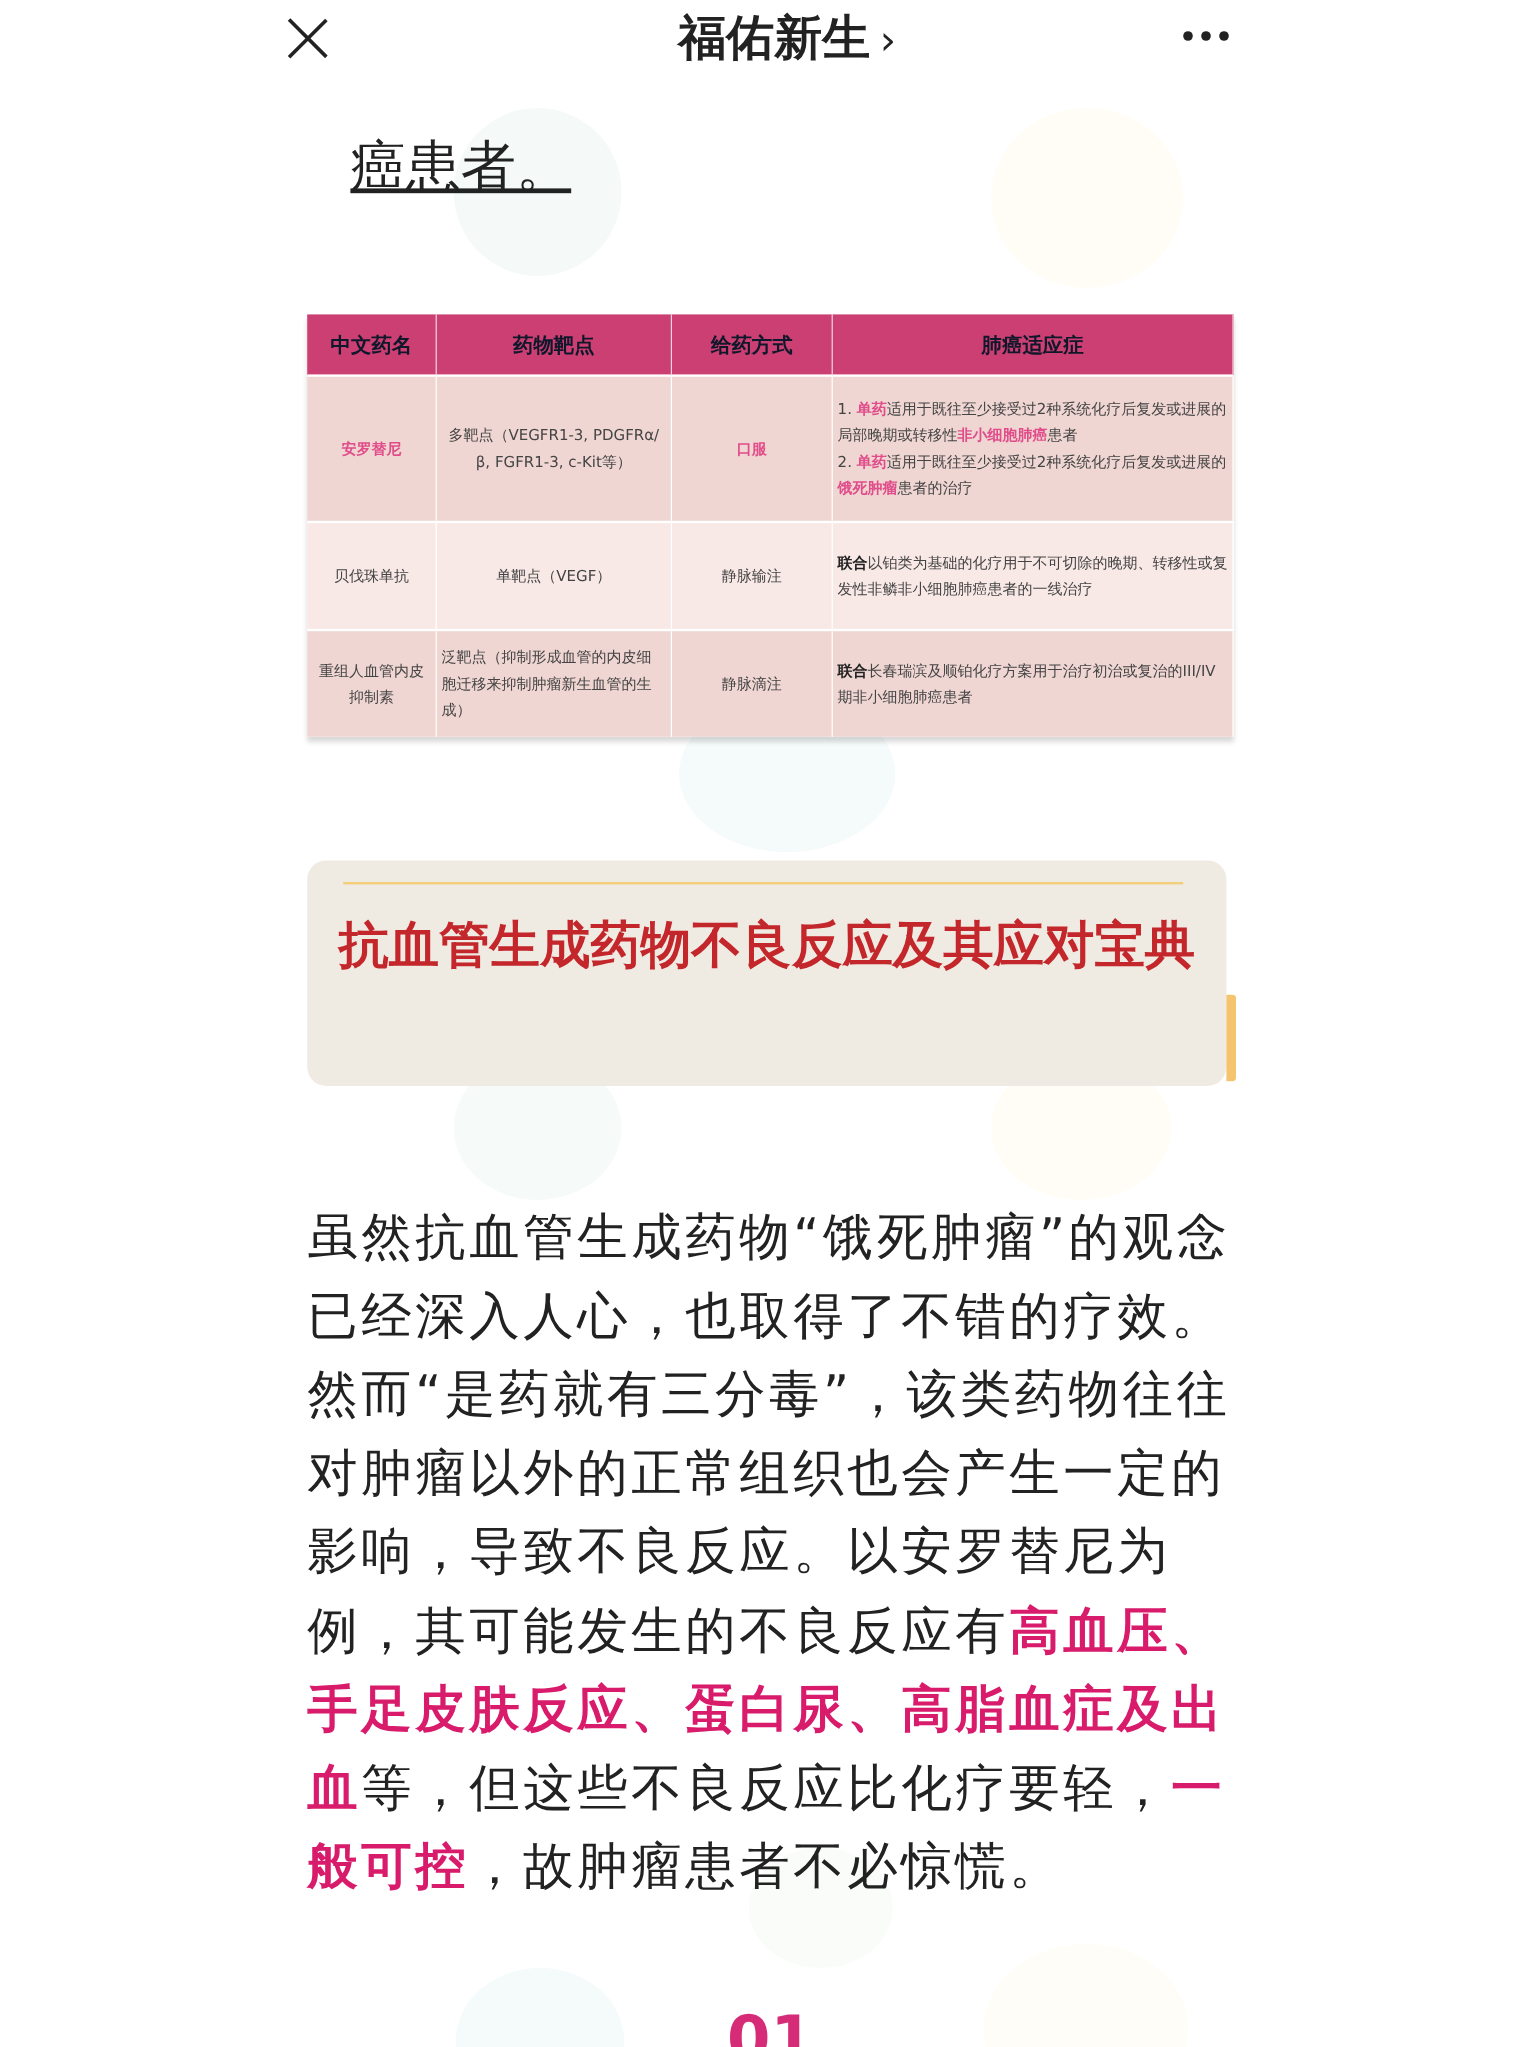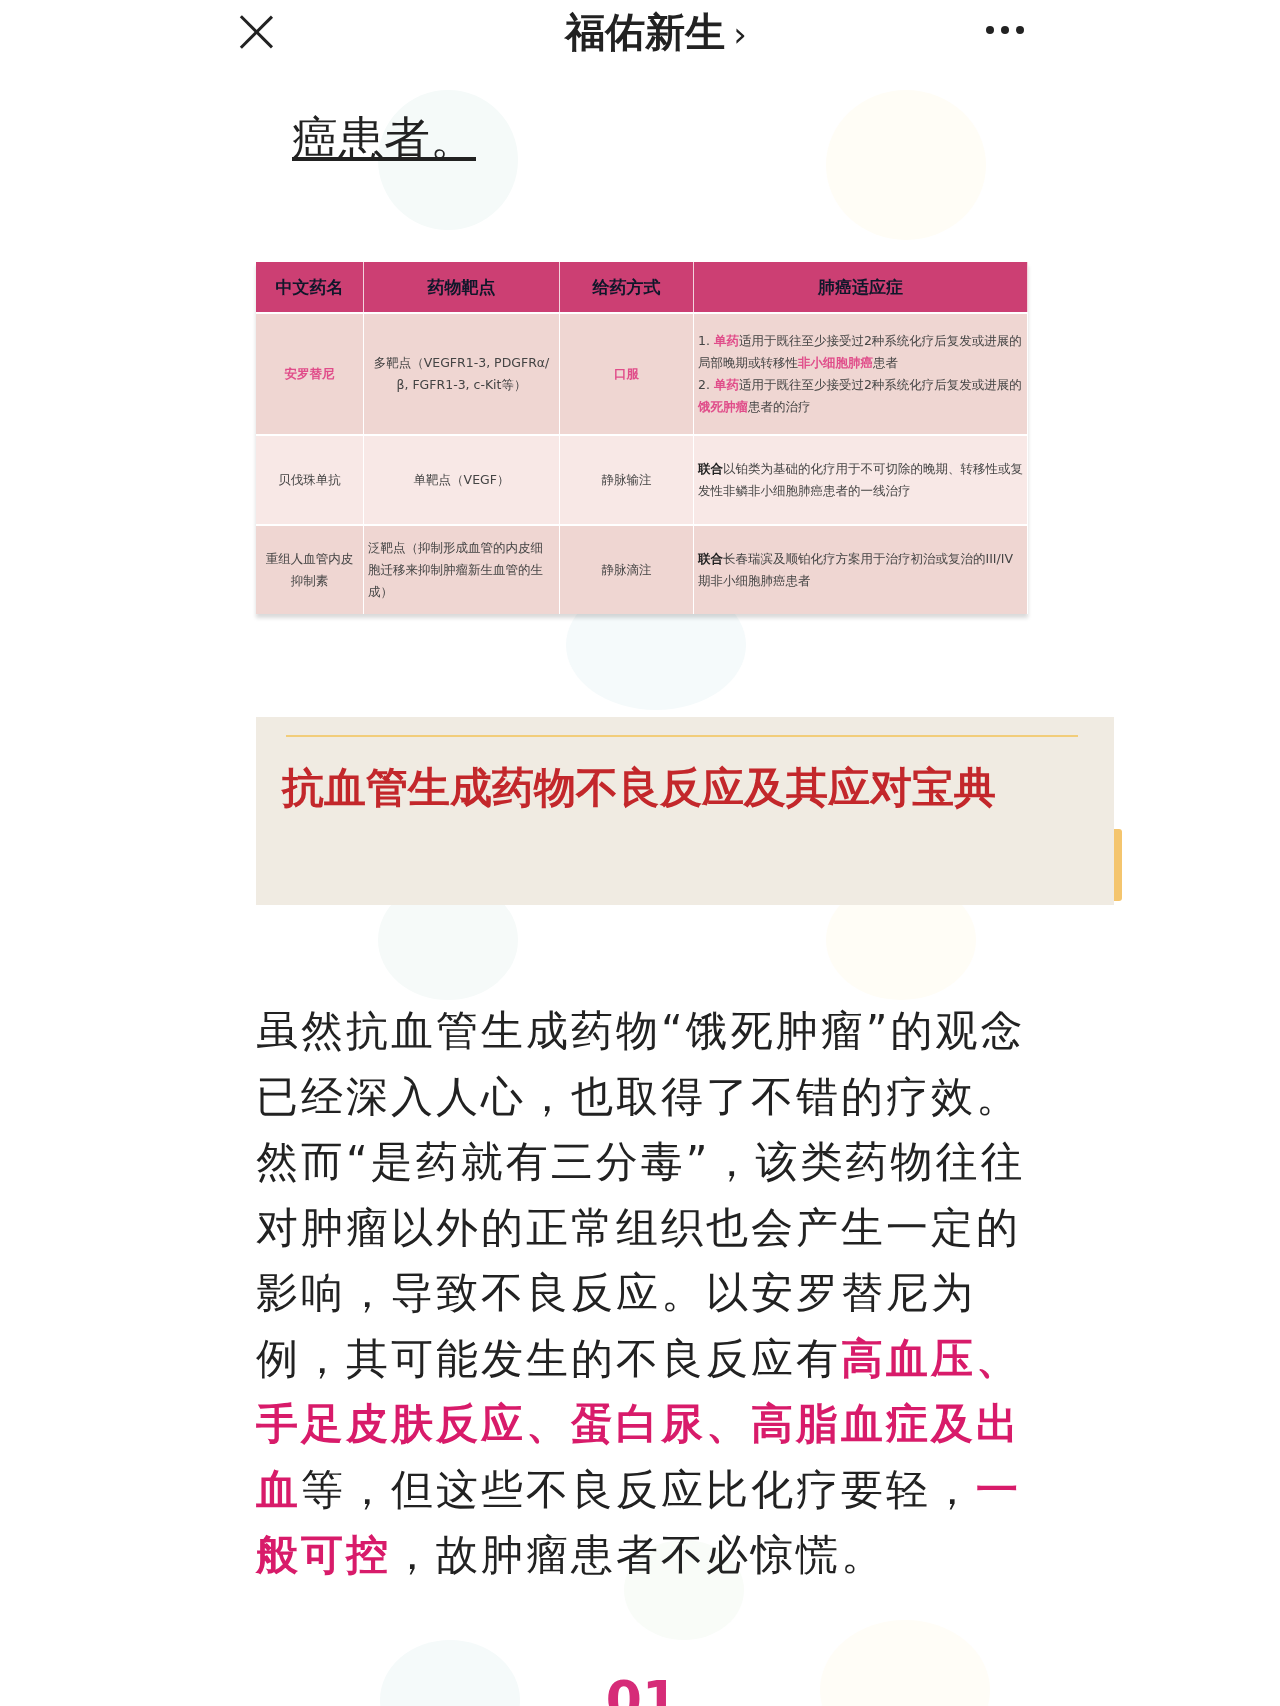--- a/index.html
+++ b/index.html
@@ -17,21 +17,21 @@
   .p-top{position:absolute;left:36px;top:108px;font-size:46px;color:#222;text-decoration:underline;}
   table{position:absolute;left:0;top:262px;width:772px;border-collapse:collapse;font-size:12.5px;box-shadow:0 4px 4px rgba(0,0,0,0.15);}
   th{background:#cc3f73;color:#0f172a;font-size:17px;height:48px;border-right:1px solid #f3d3dd;font-weight:bold;}
   td{border-right:1px solid #fff;border-top:2px solid #fff;text-align:center;color:#444;padding:4px 4px;line-height:22px;}
   tr.r1 td{background:#efd6d2;height:112px;}
   tr.r2 td{background:#f8e8e6;height:80px;}
   tr.r3 td{background:#efd6d2;height:80px;}
   td.ind{text-align:left;padding-left:4px;}
   .pink{color:#e04d8a;font-weight:bold;text-align:center;}
   .b{font-weight:bold;color:#222;text-align:right;}
-  .headbox{position:absolute;left:0;top:717px;width:858px;height:188px;background:#f0ebe2;}
+  .headbox{position:absolute;left:0;top:717px;width:766px;height:188px;background:#f0ebe2;border-radius:16px;}
   .headbox .line{position:absolute;left:30px;right:36px;top:18px;height:2px;background:#f2cd7a;}
   .headbox .tab{position:absolute;right:-8px;top:112px;width:8px;height:72px;background:#f4c56e;border-radius:0 3px 3px 0;}
   .headbox h2{margin:0;position:absolute;left:0;width:766px;top:32px;text-align:center;color:#c3272b;font-size:42px;line-height:78px;font-weight:bold;}
   .body{position:absolute;left:0;top:998px;width:780px;font-size:42px;line-height:65.5px;color:#222;letter-spacing:3px;}
   .hl{color:#d81b6a;font-weight:bold;}
   .num{position:absolute;left:0;width:772px;top:1670px;text-align:center;color:#d62c78;font-size:52px;font-weight:bold;}
 </style>
 </head>
 <body>
 

